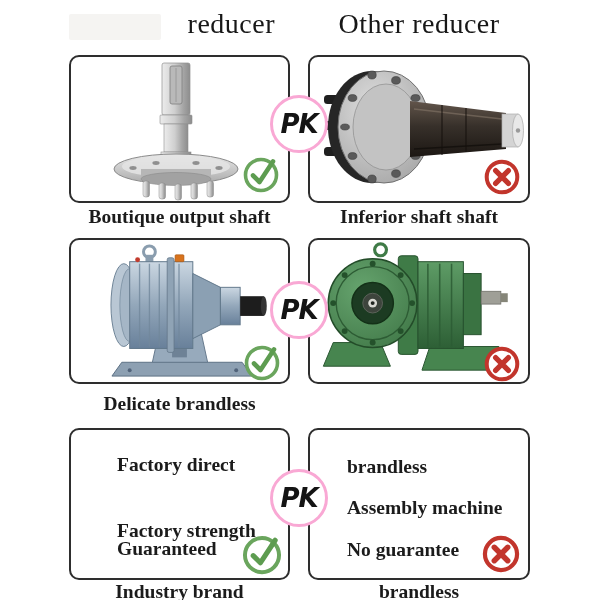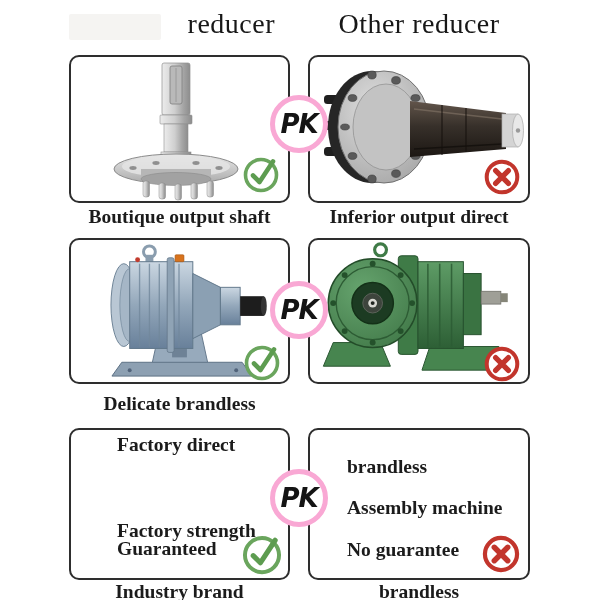--- a/index.html
+++ b/index.html
@@ -19,21 +19,21 @@
   .r3{top:428px;height:152px;}
   .panel svg.photo{position:absolute;left:0;top:0;width:100%;height:100%;}
   
   .cap{position:absolute;font-size:19.5px;font-weight:700;text-align:center;white-space:nowrap;color:#1b1b1b;}
   .cap-l{left:69px;width:221px;}
   .cap-r{left:308px;width:222px;}
   .cap-r1{top:206px;}
   .cap-r2{top:393px;}
   .cap-r3{top:581px;}
   
-  .pk{position:absolute;left:270px;width:58px;height:58px;border:5px solid #f9a8d4;border-radius:50%;
+  .pk{position:absolute;left:270px;width:58px;height:58px;border:3px solid #f9a8d4;border-radius:50%;
       background:#ffffff;box-sizing:border-box;display:flex;align-items:center;justify-content:center;
       z-index:6;font-family:"DejaVu Sans","Liberation Sans",sans-serif;font-weight:800;font-style:italic;
       font-size:26px;letter-spacing:-1px;color:#141414;transform:translateZ(0);}
   .pk-1{top:95px;} .pk-2{top:281px;} .pk-3{top:469px;}
   
   .vicon{position:absolute;width:40px;height:40px;z-index:5;}
   
   .feat{position:absolute;font-size:19.5px;font-weight:700;white-space:nowrap;color:#1b1b1b;}
   .hidden-defs{position:absolute;width:0;height:0;overflow:hidden;}
 </style>
@@ -138,21 +138,21 @@
   <div class="pk pk-1">
       <span>PK</span>
     </div>
   <svg class="vicon" style="left:241px;top:154px;" viewBox="0 0 40 40">
       <use href="#icon-check"></use>
     </svg>
   <svg class="vicon" style="left:482px;top:157px;" viewBox="0 0 40 40">
       <use href="#icon-cross"></use>
     </svg>
   <div class="cap cap-l cap-r1">Boutique output shaft</div>
-  <div class="cap cap-r cap-r1">Inferior output direct</div>
+  <div class="cap cap-r cap-r1">Inferior shaft shaft</div>
 
   <div class="panel p-l r2">
     <svg class="photo" viewBox="0 0 217 144">
       <defs>
         <linearGradient id="blG" x1="0" y1="0" x2="0" y2="1">
           <stop offset="0" stop-color="#cbd7e2"></stop>
             <stop offset=".5" stop-color="#93a7ba"></stop>
           <stop offset="1" stop-color="#68809a"></stop>
         </linearGradient>
       </defs>
@@ -224,21 +224,21 @@
   <svg class="vicon" style="left:242px;top:342px;" viewBox="0 0 40 40">
       <use href="#icon-check"></use>
     </svg>
   <svg class="vicon" style="left:482px;top:344px;" viewBox="0 0 40 40">
       <use href="#icon-cross"></use>
     </svg>
   <div class="cap cap-l cap-r2">Delicate brandless</div>
 
   <div class="panel p-l r3"></div>
   <div class="panel p-r r3"></div>
-  <div class="feat" style="left:117px;top:434px;">Factory direct</div>
+  <div class="feat" style="left:117px;top:454px;">Factory direct</div>
   <div class="feat" style="left:117px;top:496px;margin-top:24px;">Factory strength</div>
   <div class="feat" style="left:117px;top:538px;">Guaranteed</div>
   <div class="feat" style="left:347px;top:456px;">brandless</div>
   <div class="feat" style="left:347px;top:497px;">Assembly machine</div>
   <div class="feat" style="left:347px;top:539px;">No guarantee</div>
   <div class="pk pk-3">
       <span>PK</span>
     </div>
   <svg class="vicon" style="left:240px;top:532px;width:44px;height:44px;" viewBox="0 0 40 40">
       <use href="#icon-check"></use>

